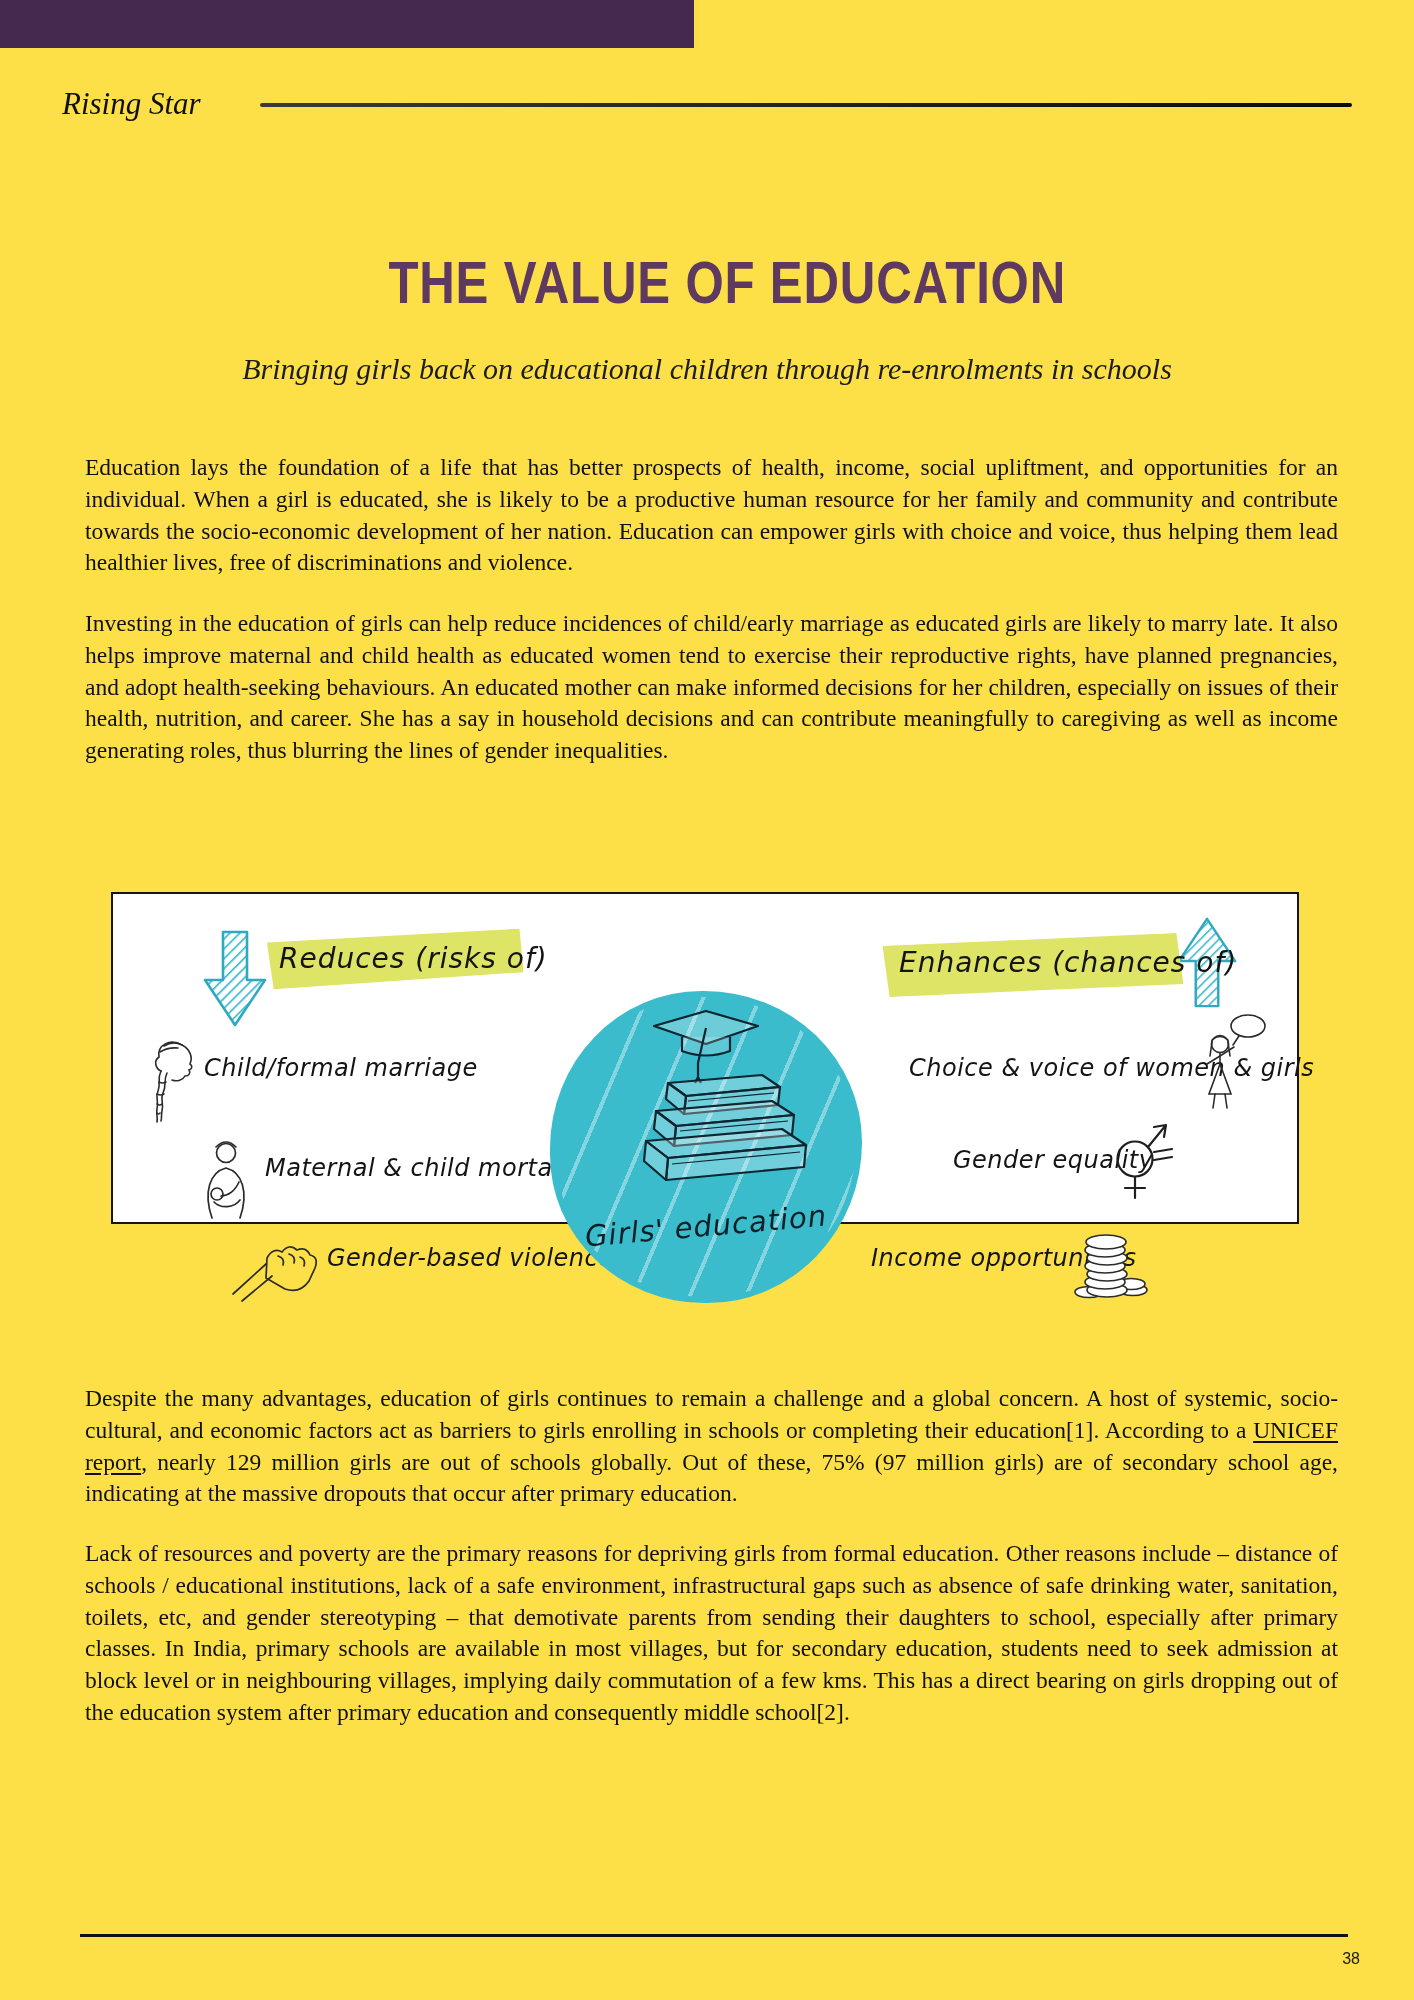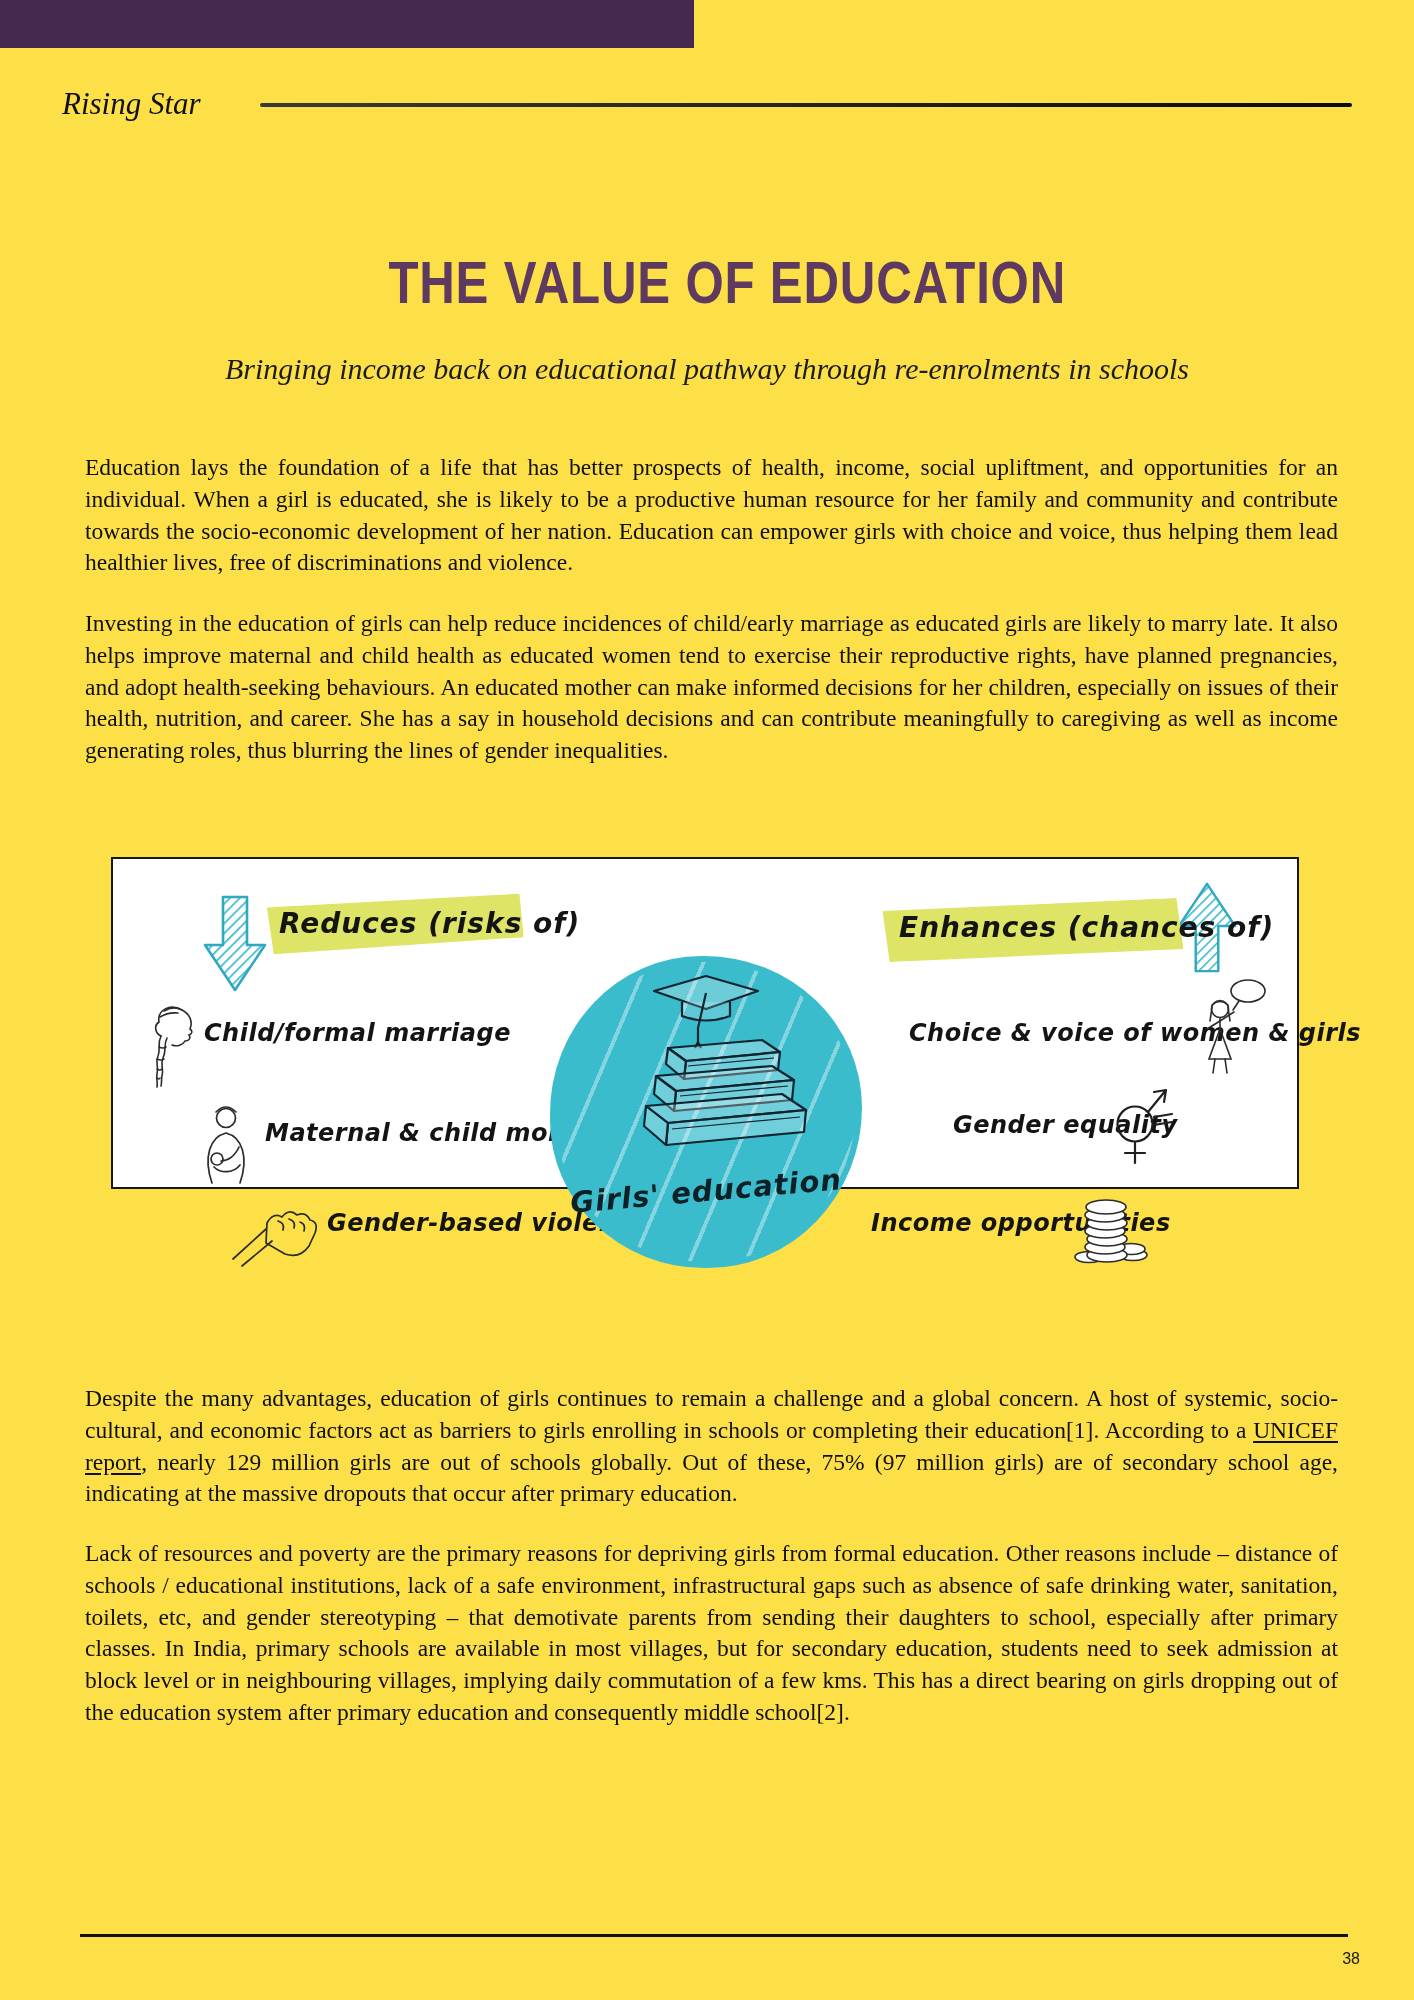--- a/index.html
+++ b/index.html
@@ -27,23 +27,23 @@
   
   .para { position:absolute; left:85px; width:1253px; font-size:23.5px; line-height:31.8px;
     text-align:justify; color:#101010; }
   .p1 { top:452px; }
   .p2 { top:608px; }
   .p3 { top:1383px; }
   .p4 { top:1538px; }
   .doc-link { color:#101010; text-decoration:underline; text-underline-offset:3px; }
 
   
-  .ig-box { position:absolute; left:111px; top:857px; width:1188px; height:332px;
+  .ig-box { position:absolute; left:111px; top:892px; width:1188px; height:332px;
     border:2.5px solid #161616; background:#ffffff;
-    font-family:"DejaVu Sans", sans-serif;font-weight:bold; }
+    font-family:"DejaVu Sans", sans-serif; }
   .ig-abs { position:absolute; }
   .ig-heading-text { position:relative; z-index:2; font-style:italic; font-size:28px;
     color:#141414; letter-spacing:1px; white-space:nowrap; }
   .highlight { position:absolute; z-index:1; background:#dde466; }
   .hl-left { left:-14px; top:-9px; width:258px; height:52px; transform:rotate(-2deg);
     clip-path:polygon(1% 10%, 99% 0%, 100% 84%, 3% 100%); }
   .hl-right { left:-16px; top:-10px; width:300px; height:58px; transform:rotate(-1.2deg);
     clip-path:polygon(0% 12%, 98% 0%, 100% 88%, 2% 100%); }
   .ig-label { position:absolute; font-style:italic; font-size:24px; color:#141414;
     letter-spacing:0.5px; white-space:nowrap; }
@@ -70,21 +70,21 @@
 <body>
 
 <div class="page">
 
   <div class="top-bar"></div>
 
   <div class="brand">Rising Star</div>
   <div class="masthead-rule"></div>
 
   <div class="title"><span>THE VALUE OF EDUCATION</span></div>
-  <div class="subtitle">Bringing income back on educational pathway through re-enrolments in schools</div>
+  <div class="subtitle">Bringing girls back on educational children through re-enrolments in schools</div>
 
   <p class="para p1">Education lays the foundation of a life that has better prospects of health, income, social upliftment, and opportunities for an individual. When a girl is educated, she is likely to be a productive human resource for her family and community and contribute towards the socio-economic development of her nation. Education can empower girls with choice and voice, thus helping them lead healthier lives, free of discriminations and violence.</p>
   <p class="para p2">Investing in the education of girls can help reduce incidences of child/early marriage as educated girls are likely to marry late. It also helps improve maternal and child health as educated women tend to exercise their reproductive rights, have planned pregnancies, and adopt health-seeking behaviours. An educated mother can make informed decisions for her children, especially on issues of their health, nutrition, and career. She has a say in household decisions and can contribute meaningfully to caregiving as well as income generating roles, thus blurring the lines of gender inequalities.</p>
 
   <div class="ig-box">
 
     <div class="ig-abs" style="left:89px; top:36px; width:66px; height:98px;">
       <svg width="66" height="98" viewBox="0 0 66 98">
         <defs>
             <pattern id="hd1" width="7" height="7" patternUnits="userSpaceOnUse" patternTransform="rotate(45)">

